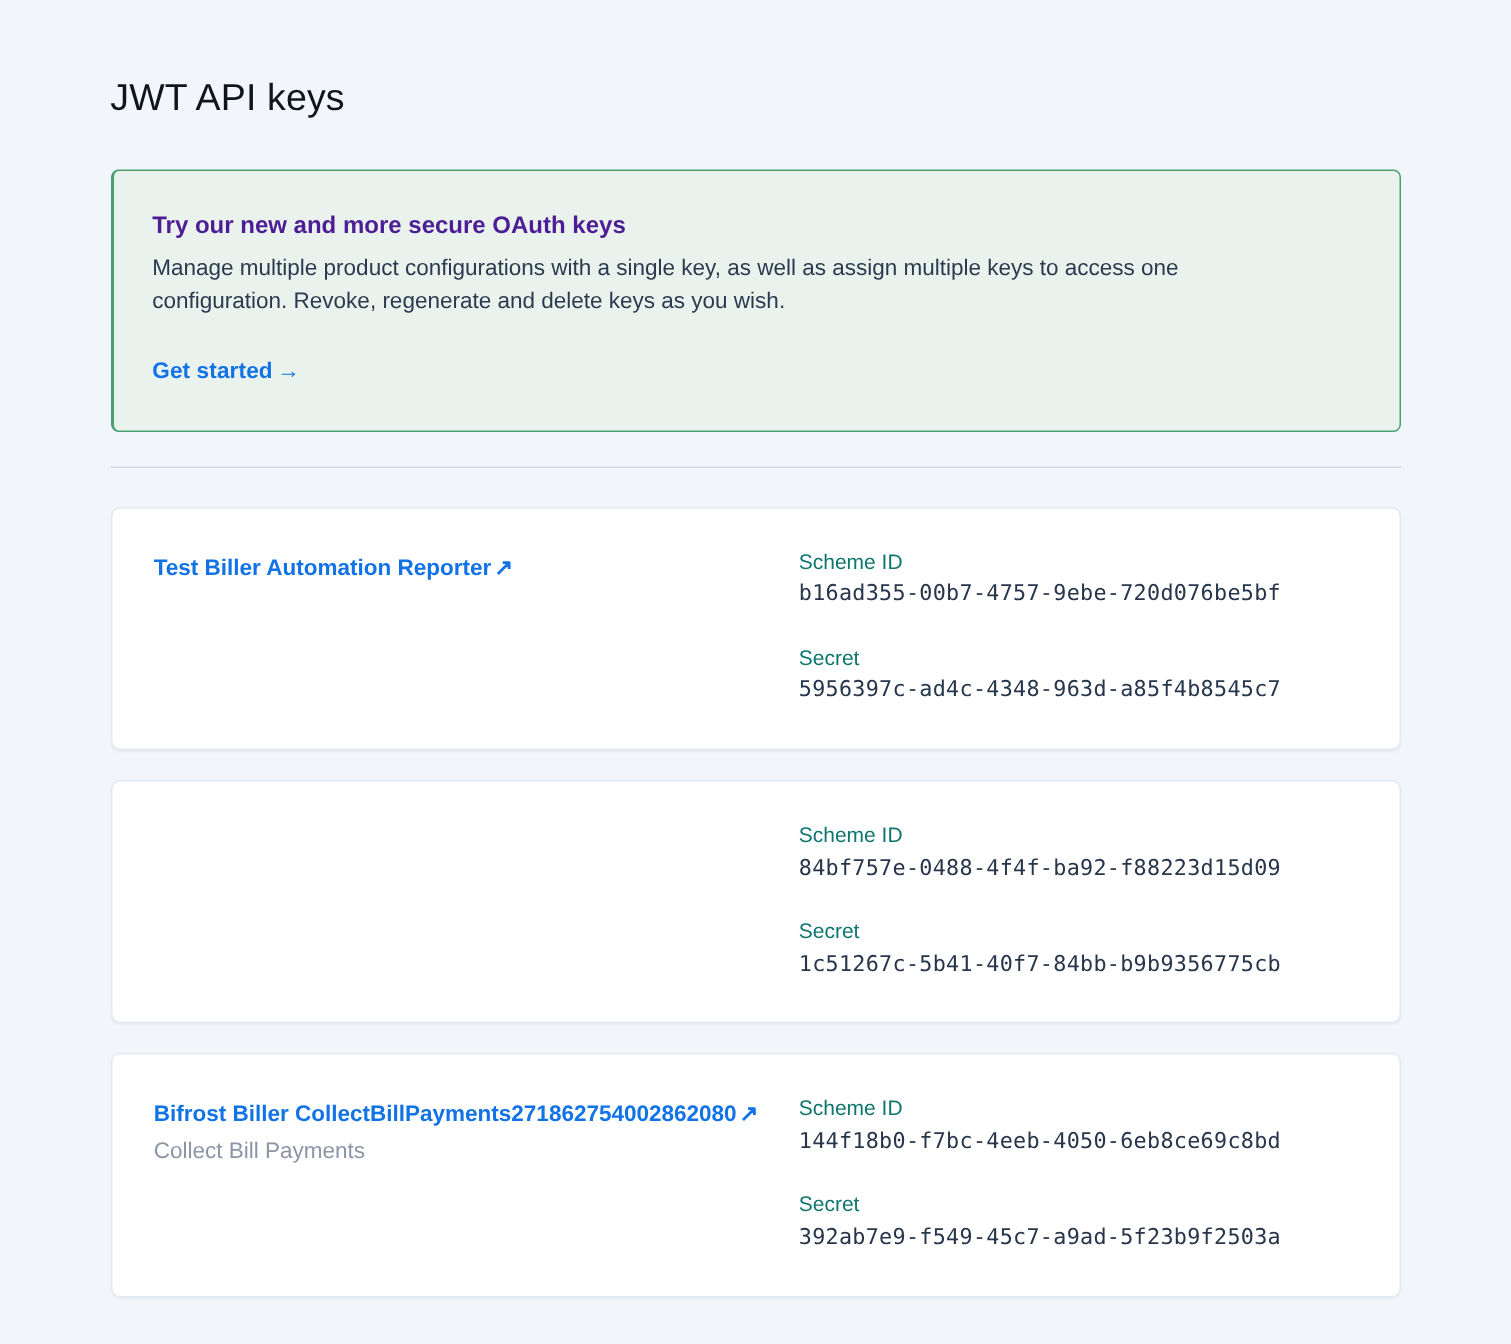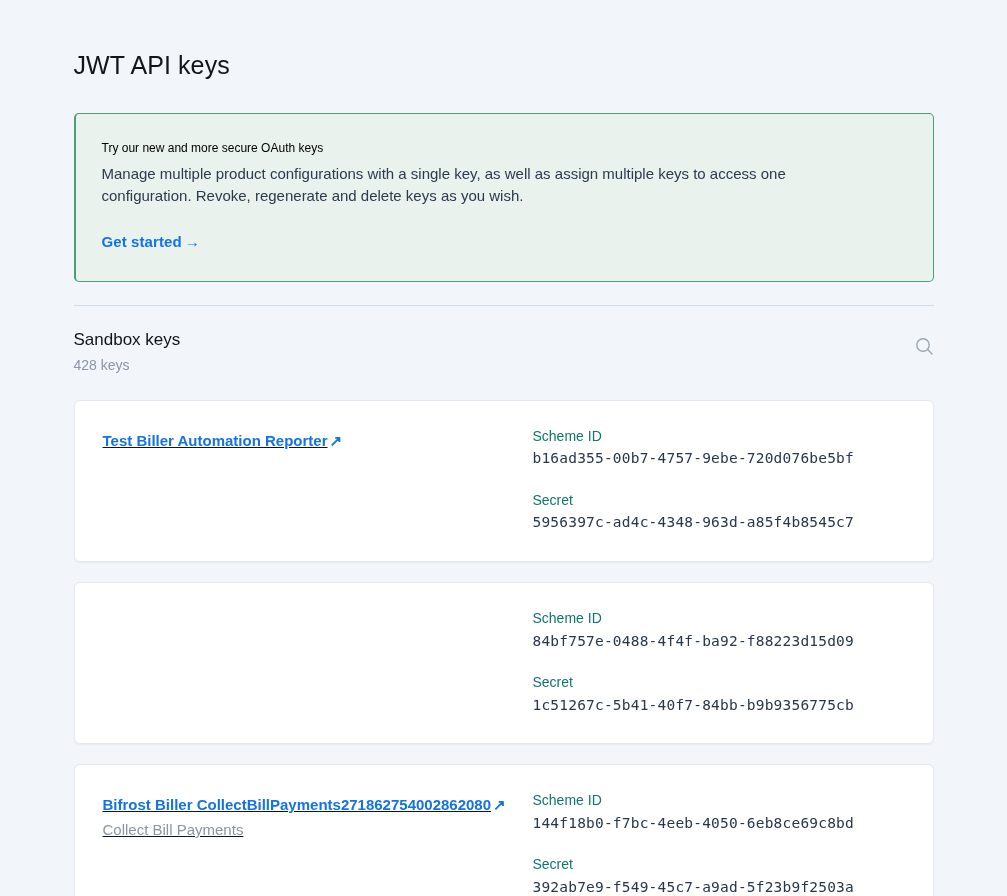--- a/index.html
+++ b/index.html
@@ -40,23 +40,23 @@
   .promo {
     box-sizing: border-box;
     background: #e9f2ec;
     border: 1px solid #49a172;
     border-left-width: 2px;
     border-radius: 5px;
     padding: 27px 26px 30px 26px;
     position: relative;
   }
   .promo-title {
-    color: #000000;
-    font-size: 12px;
-    font-weight: 400;
+    color: #4c1d95;
+    font-size: 16px;
+    font-weight: 700;
     line-height: 1.3;
     margin-bottom: 7px;
   }
   .promo-body {
     color: #2b3a4f;
     font-size: 15px;
     line-height: 1.48;
     max-width: 700px;
     font-weight: 400;
   }
@@ -120,21 +120,20 @@
     box-shadow: 0 1px 2px rgba(24, 49, 83, 0.05);
     padding: 26px 28px 28px 28px;
     margin-bottom: 20px;
     display: flex;
     align-items: flex-start;
   }
   .card-left {
     width: 430px;
     flex: none;
     padding-top: 3px;
-    text-decoration: underline;
   }
   .card-right { flex: 1; }
   .key-name {
     color: #1273e6;
     font-size: 15px;
     font-weight: 700;
     line-height: 1.45;
     text-decoration: none;
     display: inline;
   }
@@ -177,34 +176,20 @@
     <h1 class="page-title">JWT API keys</h1>
 
     <div class="promo">
       <div class="promo-title">Try our new and more secure OAuth keys</div>
       <div class="promo-body">Manage multiple product configurations with a single key, as well as assign multiple keys to access one configuration. Revoke, regenerate and delete keys as you wish.</div>
       <a class="promo-cta" href="#"><span>Get started</span><span class="arrow">→</span></a>
     </div>
 
     <div class="divider"></div>
 
-    <div class="section-head">
-      <div class="section-titles">
-        <div class="section-title">Sandbox keys</div>
-        <div class="section-count">428 keys</div>
-      </div>
-      <button class="search-btn">
-        <span>
-          <svg width="20" height="20" viewBox="0 0 20 20" fill="none" xmlns="http://www.w3.org/2000/svg">
-            <circle cx="9" cy="9" r="6.2" stroke="#9aa6b5" stroke-width="1.4"></circle>
-            <line x1="13.6" y1="13.6" x2="18" y2="18" stroke="#9aa6b5" stroke-width="1.4" stroke-linecap="round"></line>
-          </svg>
-        </span>
-      </button>
-    </div>
 
     <div class="cards">
 
       <div class="key-card">
         <div class="card-left">
           <a class="key-name" href="#"><span>Test Biller Automation Reporter</span><span class="ext">↗</span></a>
           
         </div>
         <div class="card-right">
           <div class="field">

